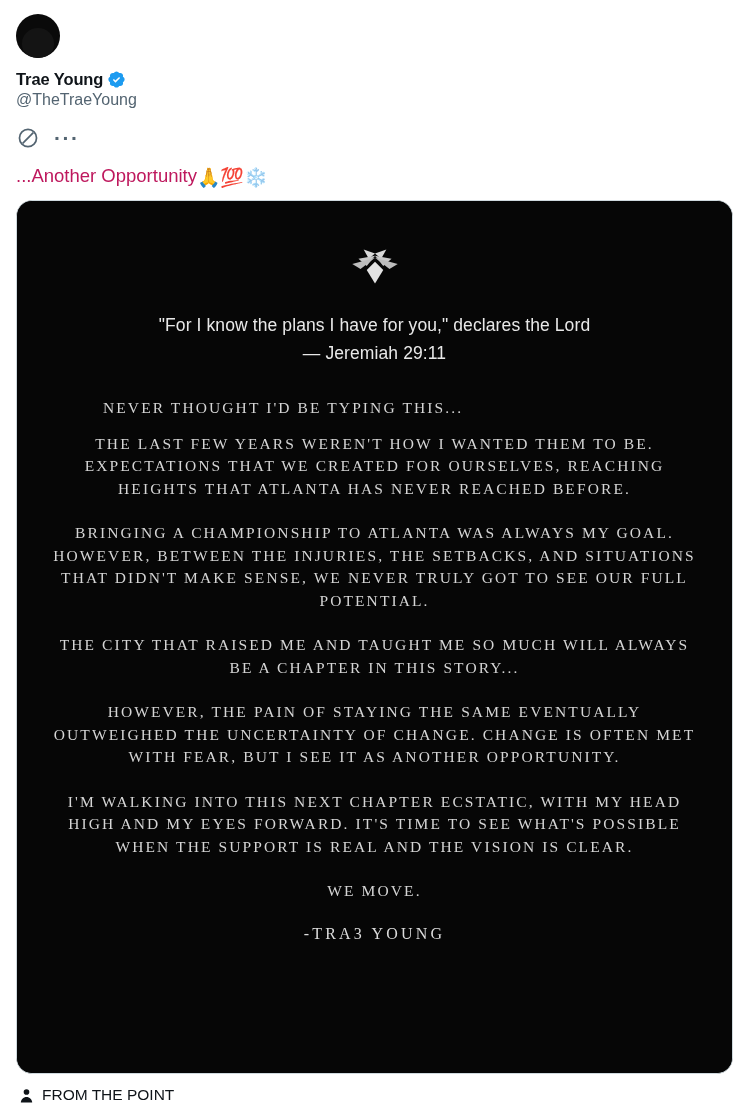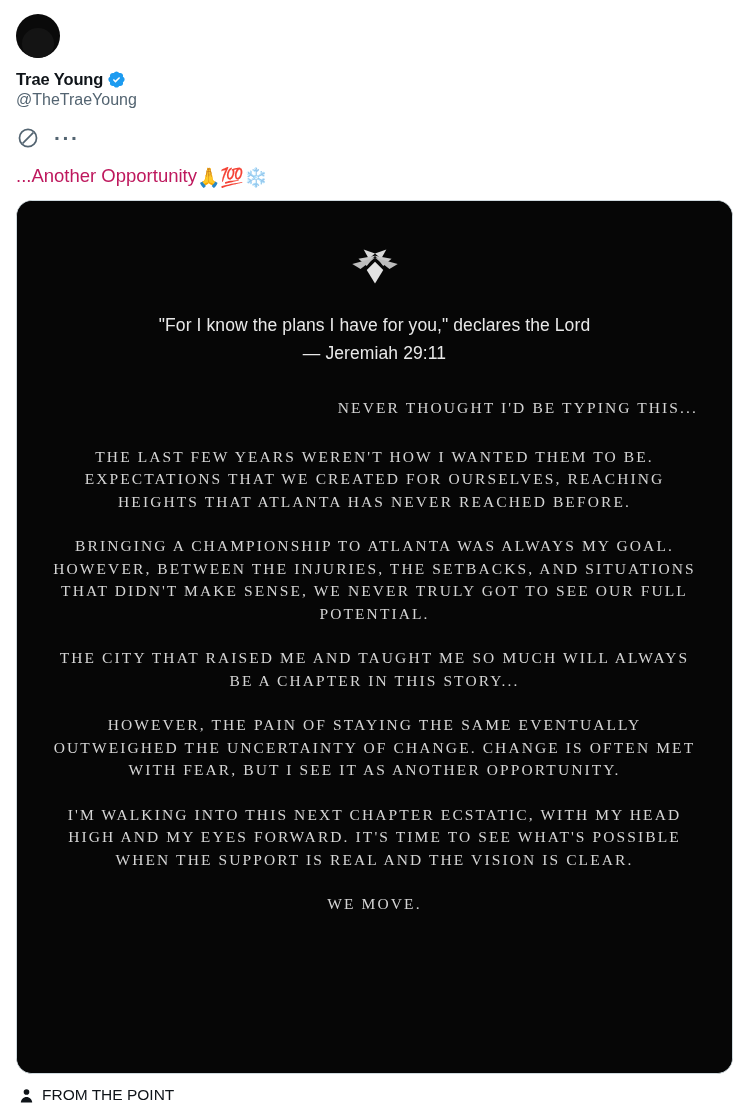--- a/index.html
+++ b/index.html
@@ -149,23 +149,23 @@
     font-family: "Liberation Serif", serif;
     font-size: 15.5px;
     line-height: 22.5px;
     letter-spacing: 2.1px;
     color: #d5d5d5;
     margin: 0 0 22px 0;
     text-transform: uppercase;
     padding: 0 4px;
   }
   .body-para.first {
-    text-align: right;
+    text-align: left;
     padding-left: 56px;
-    margin-bottom: 26px;
+    margin-bottom: 13px;
   }
   .signature {
     font-family: "Liberation Serif", serif;
     font-size: 16px;
     letter-spacing: 3.2px;
     color: #dcdcdc;
     margin-top: 14px;
     text-transform: uppercase;
   }
   
@@ -262,20 +262,21 @@
       </div>
 
       <p class="body-para first">Never thought I'd be typing this...</p>
       <p class="body-para">The last few years weren't how I wanted them to be. Expectations that we created for ourselves, reaching heights that Atlanta has never reached before.</p>
       <p class="body-para">Bringing a championship to Atlanta was always my goal. However, between the injuries, the setbacks, and situations that didn't make sense, we never truly got to see our full potential.</p>
       <p class="body-para">The city that raised me and taught me so much will always be a chapter in this story...</p>
       <p class="body-para">However, the pain of staying the same eventually outweighed the uncertainty of change. Change is often met with fear, but I see it as another opportunity.</p>
       <p class="body-para">I'm walking into this next chapter ecstatic, with my head high and my eyes forward. It's time to see what's possible when the support is real and the vision is clear.</p>
       <p class="body-para">We move.</p>
 
+      <div class="signature">-Tra3 Young</div>
     </div>
   </div>
 
   <div class="source-row">
     <span class="person-icon">
       <svg viewBox="0 0 24 24" width="17" height="17" aria-hidden="true">
         <circle cx="12" cy="7" r="4" fill="#0f1419"></circle>
         <path d="M4 22c0-4.4 3.6-8 8-8s8 3.6 8 8z" fill="#0f1419"></path>
       </svg>
     </span>

